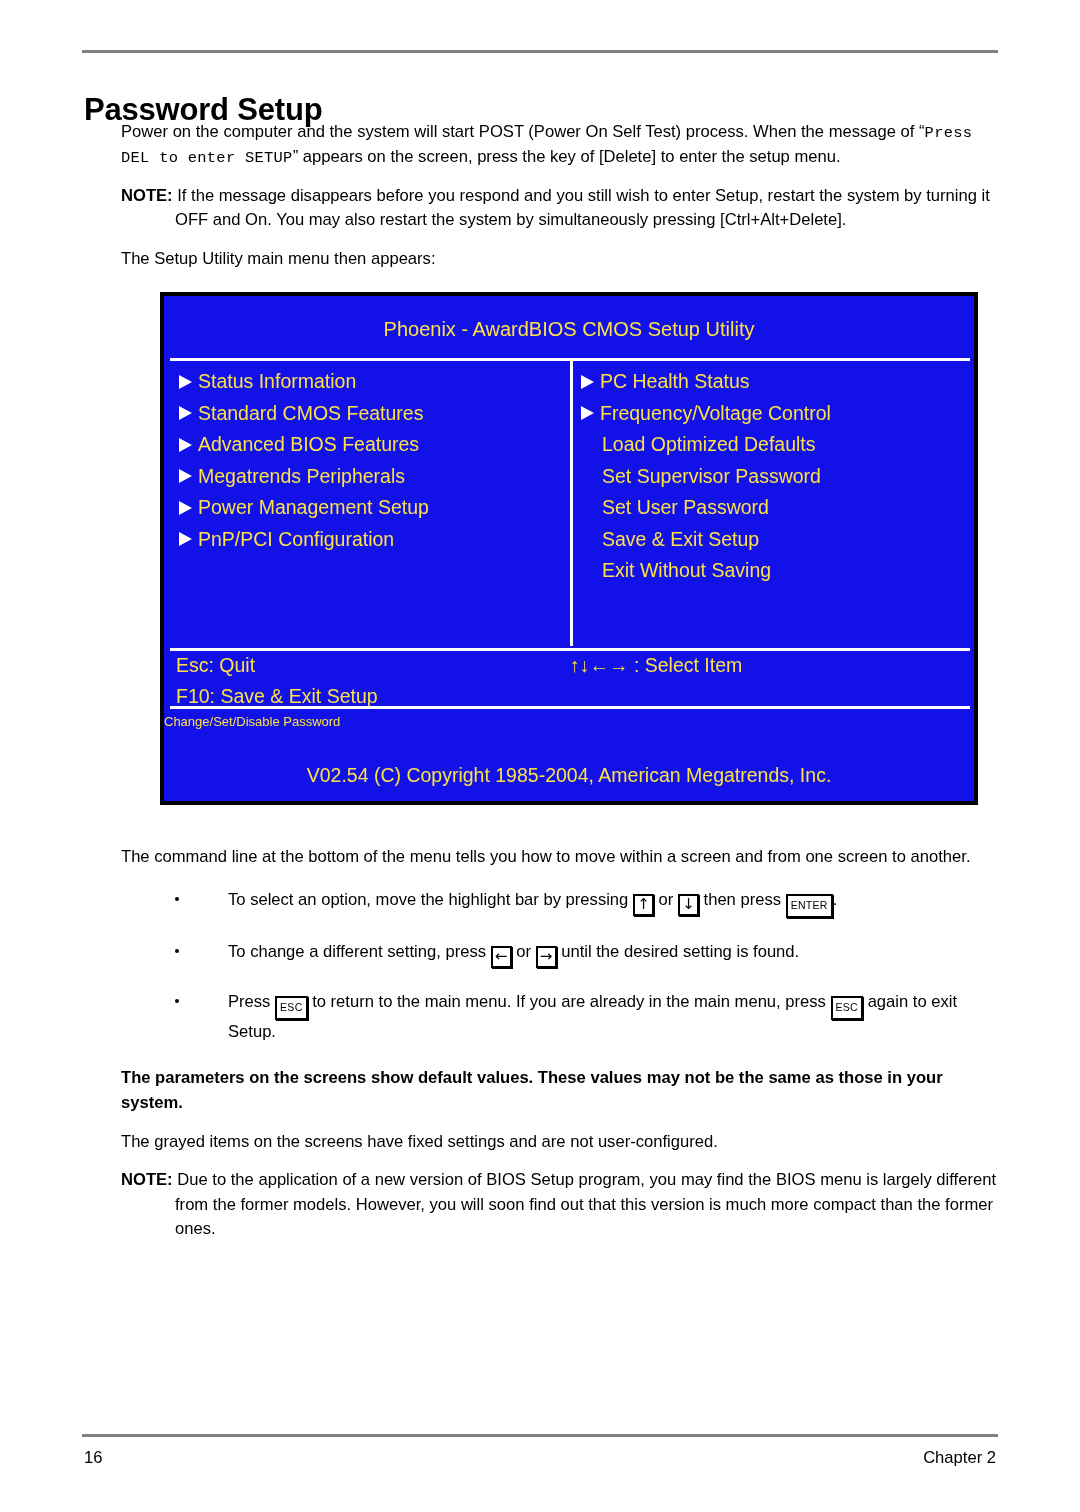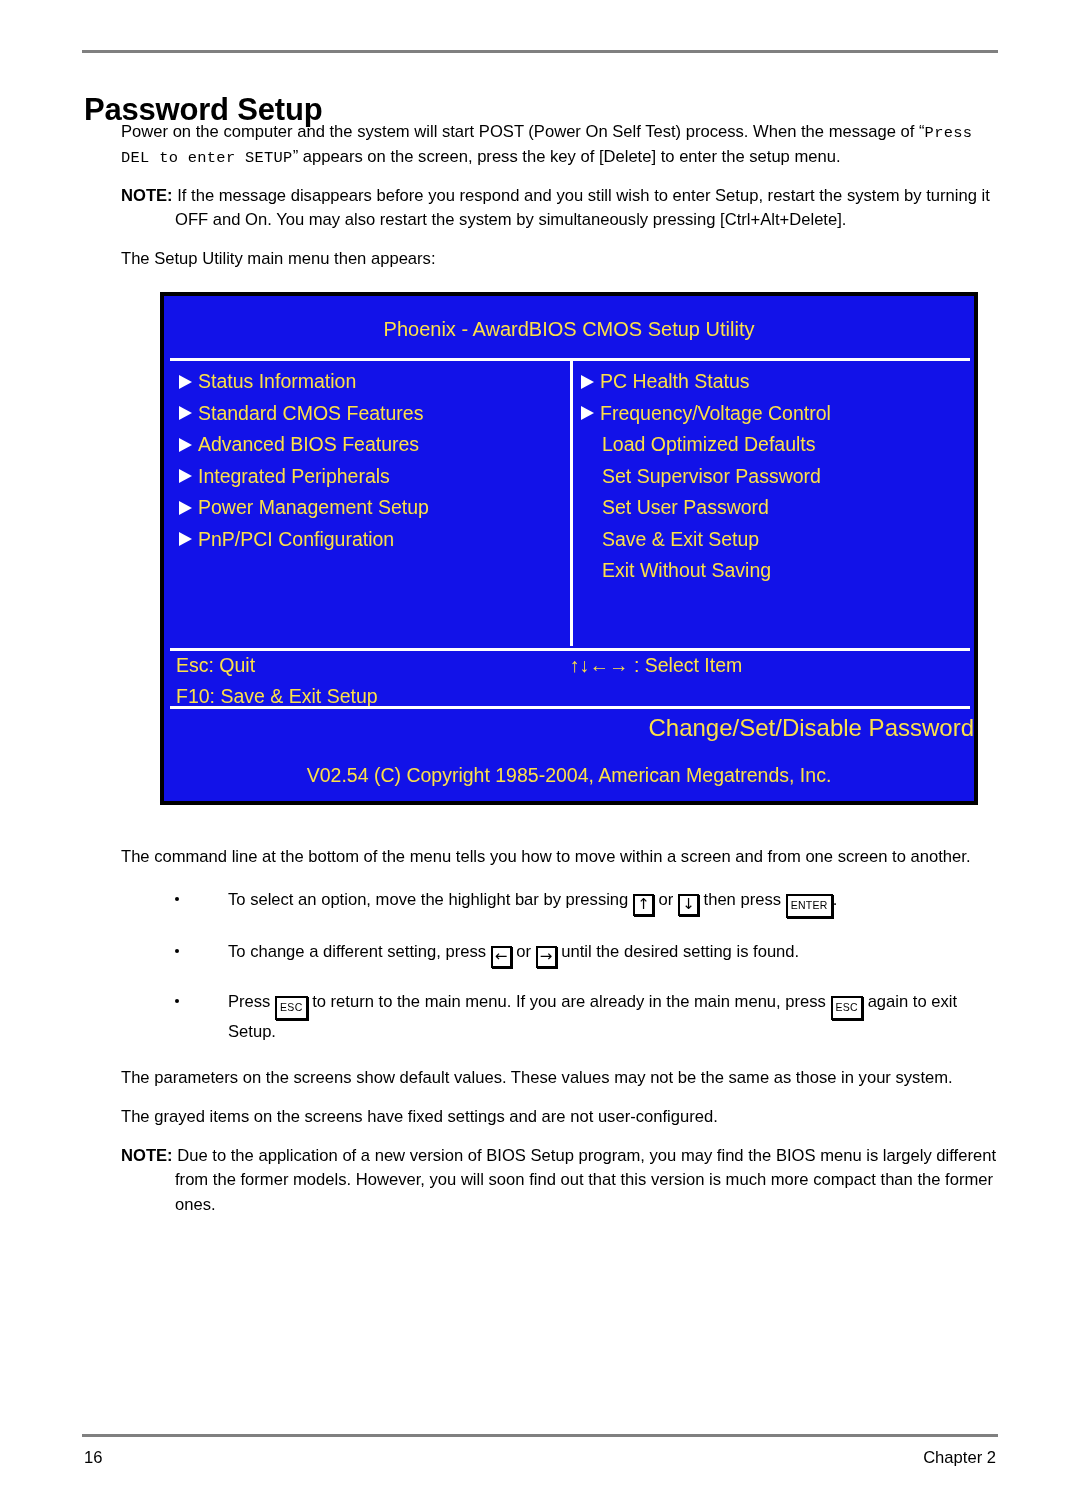--- a/index.html
+++ b/index.html
@@ -156,22 +156,22 @@
     height: 56px;
   }
   .key-esc   { position: absolute; left: 12px;  top: 3px;  font-size: 19.5px; }
   .key-sel   { position: absolute; left: 406px; top: 3px;  font-size: 19.5px; text-align: center; }
   .key-f10   { position: absolute; left: 12px;  top: 34px; font-size: 19.5px; }
 
   .bios-help {
     position: absolute;
     left: 0; top: 418px;
     width: 100%;
-    text-align: right;
-    font-size: 24px;
+    text-align: left;
+    font-size: 13px;
   }
   .bios-copyright {
     position: absolute;
     left: 0; top: 468px;
     width: 100%;
     text-align: center;
     font-size: 19.5px;
   }
 
   
@@ -221,21 +221,21 @@
     font-family: "DejaVu Sans", sans-serif;
   }
   .keycap.word {
     height: 15px;
     padding: 4px 3px 1px 3px;
     font-size: 10.5px;
     font-family: "Liberation Sans", sans-serif;
     letter-spacing: 0.3px;
   }
 
-  .after-bullets { margin-top: 8px; }
+  .after-bullets { margin-top: 8px; font-weight: bold; }
 
   
   .footer-left {
     position: absolute;
     left: 84px;
     top: 1448px;
     font-size: 16.6px;
   }
   .footer-right {
     position: absolute;
@@ -263,21 +263,21 @@
 
   <div class="bios">
     <div class="bios-title">Phoenix - AwardBIOS CMOS Setup Utility</div>
     <div class="bios-hr hr-under-title"></div>
     <div class="bios-vline"></div>
 
     <div class="menu-col left">
       <div class="menu-item"><span class="tri"></span><span>Status Information</span></div>
       <div class="menu-item"><span class="tri"></span><span>Standard CMOS Features</span></div>
       <div class="menu-item"><span class="tri"></span><span>Advanced BIOS Features</span></div>
-      <div class="menu-item"><span class="tri"></span><span>Integrated Peripherals</span></div>
+      <div class="menu-item"><span class="tri"></span><span>Megatrends Peripherals</span></div>
       <div class="menu-item"><span class="tri"></span><span>Power Management Setup</span></div>
       <div class="menu-item"><span class="tri"></span><span>PnP/PCI Configuration</span></div>
     </div>
 
     <div class="menu-col right">
       <div class="menu-item"><span class="tri"></span><span>PC Health Status</span></div>
       <div class="menu-item"><span class="tri"></span><span>Frequency/Voltage Control</span></div>
       <div class="menu-item no-arrow"><span>Load Optimized Defaults</span></div>
       <div class="menu-item no-arrow"><span>Set Supervisor Password</span></div>
       <div class="menu-item no-arrow"><span>Set User Password</span></div>

